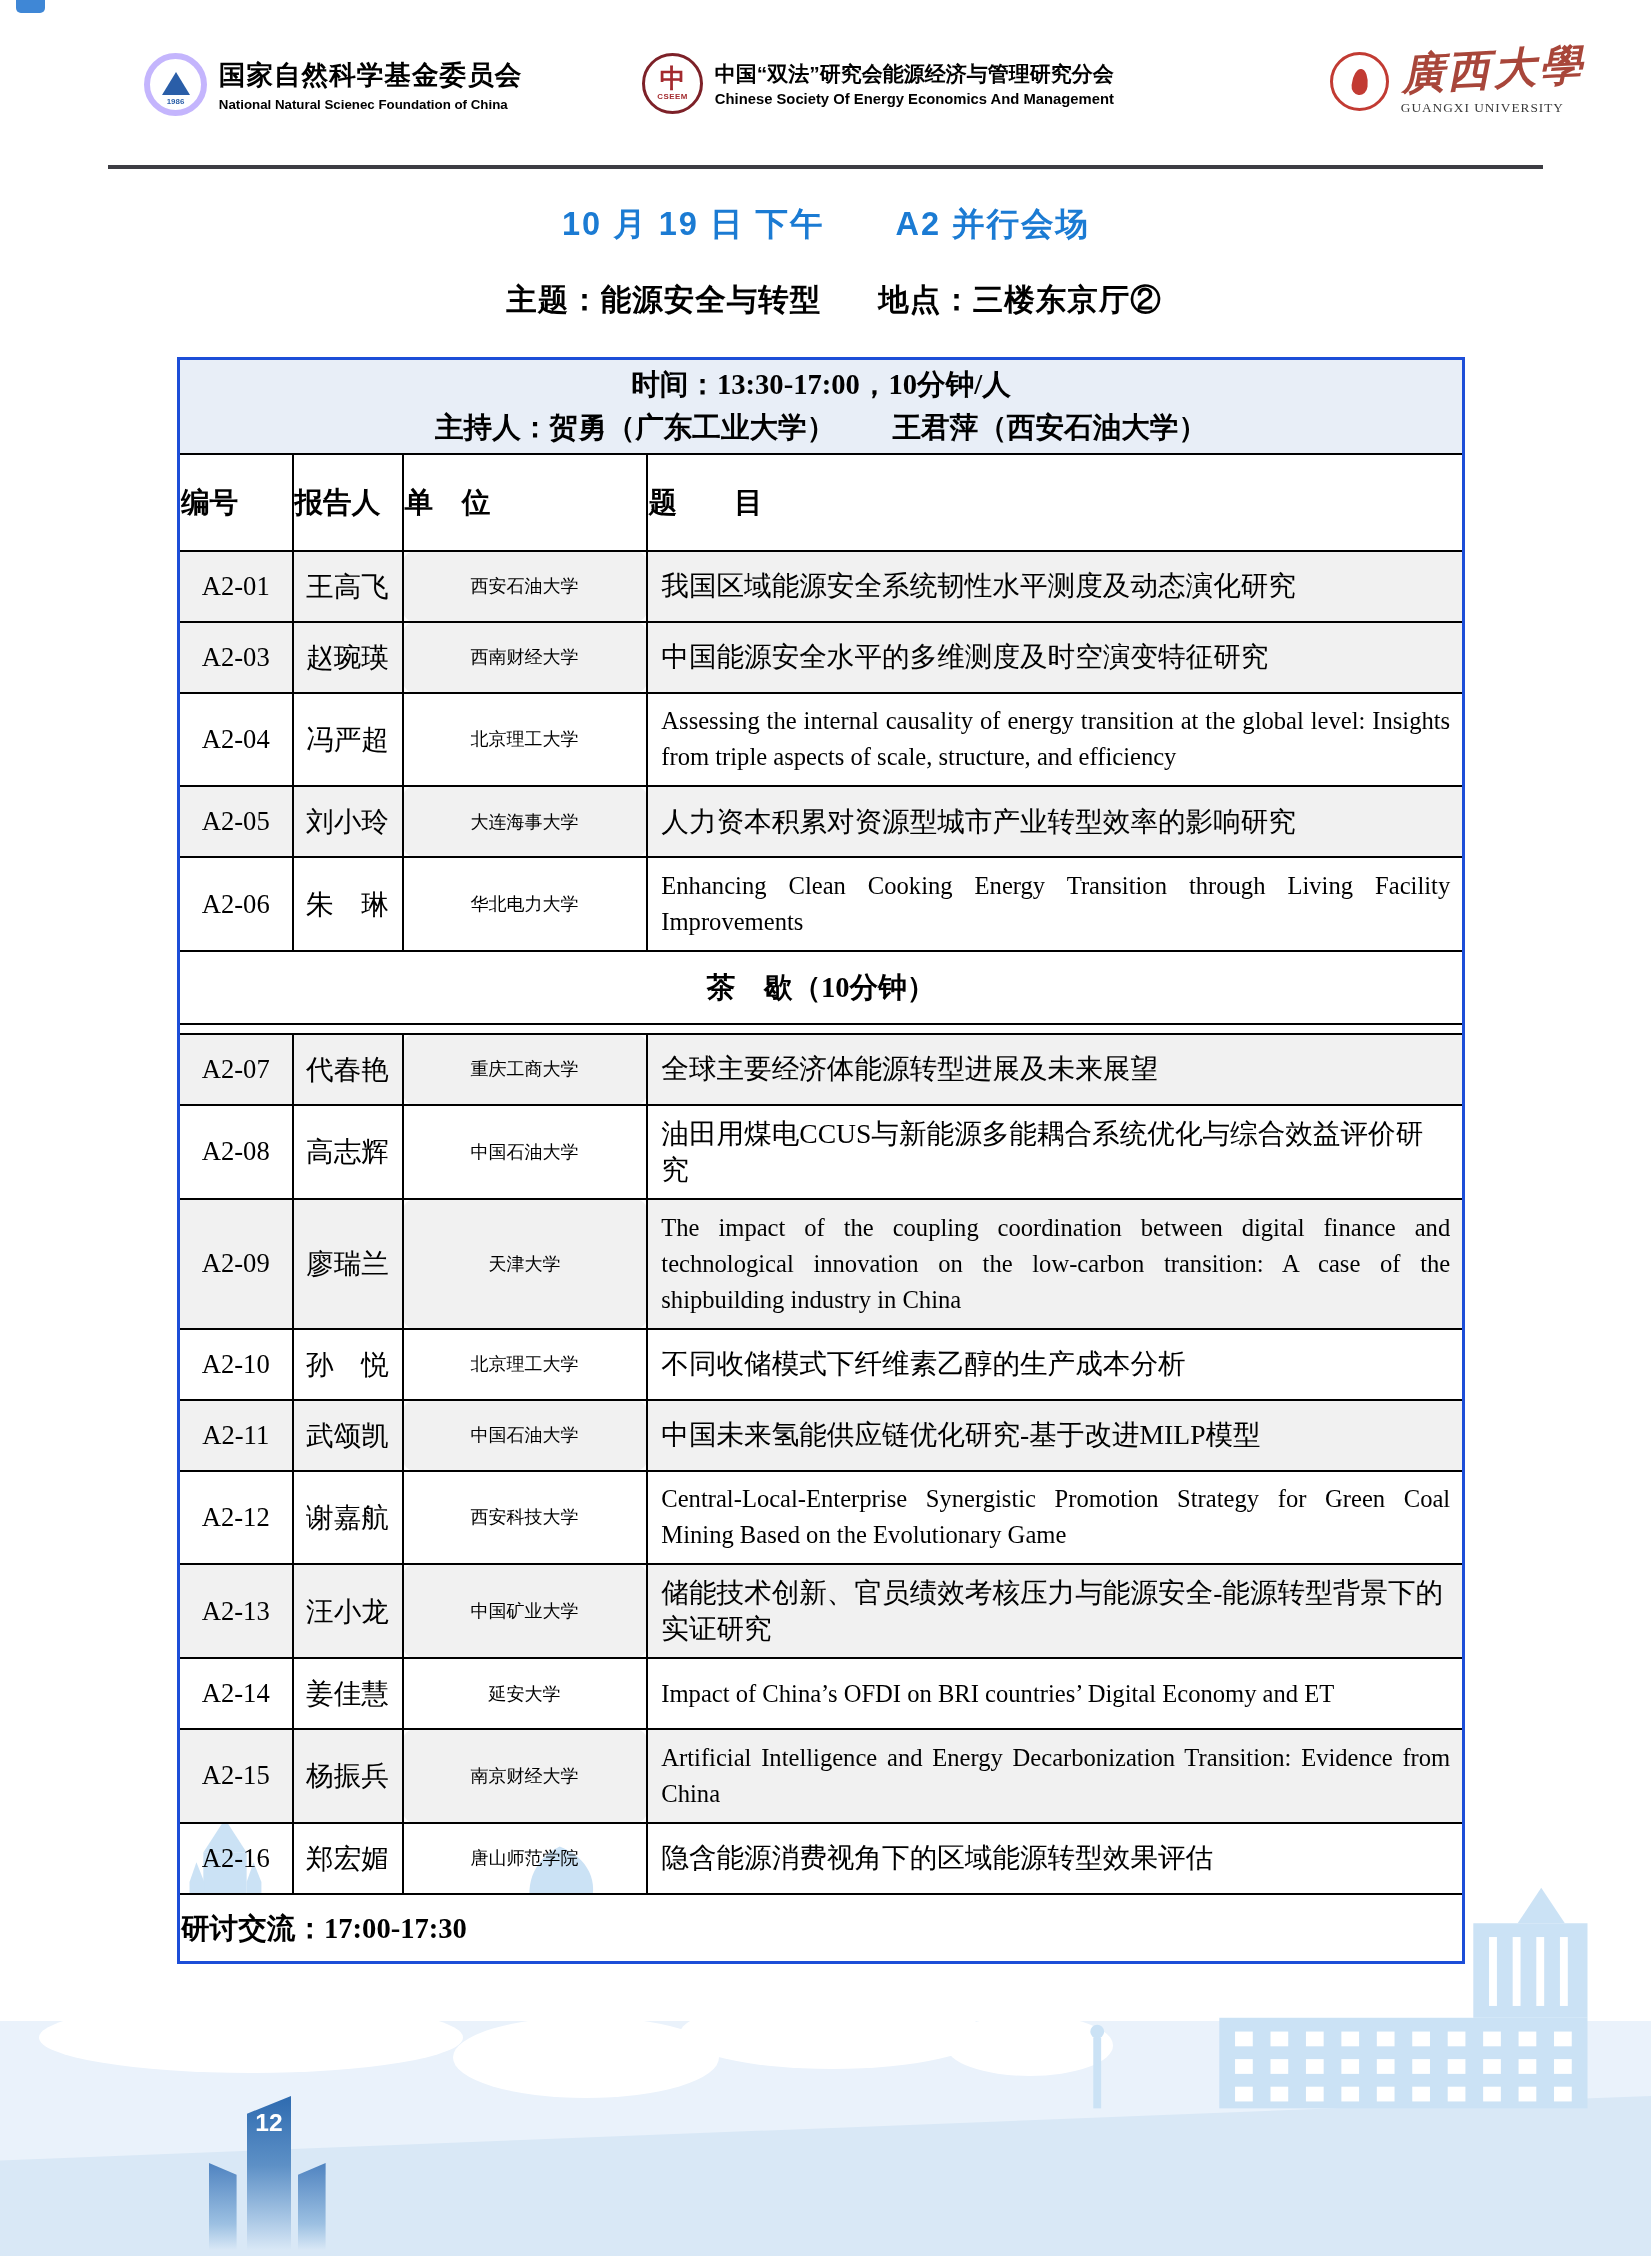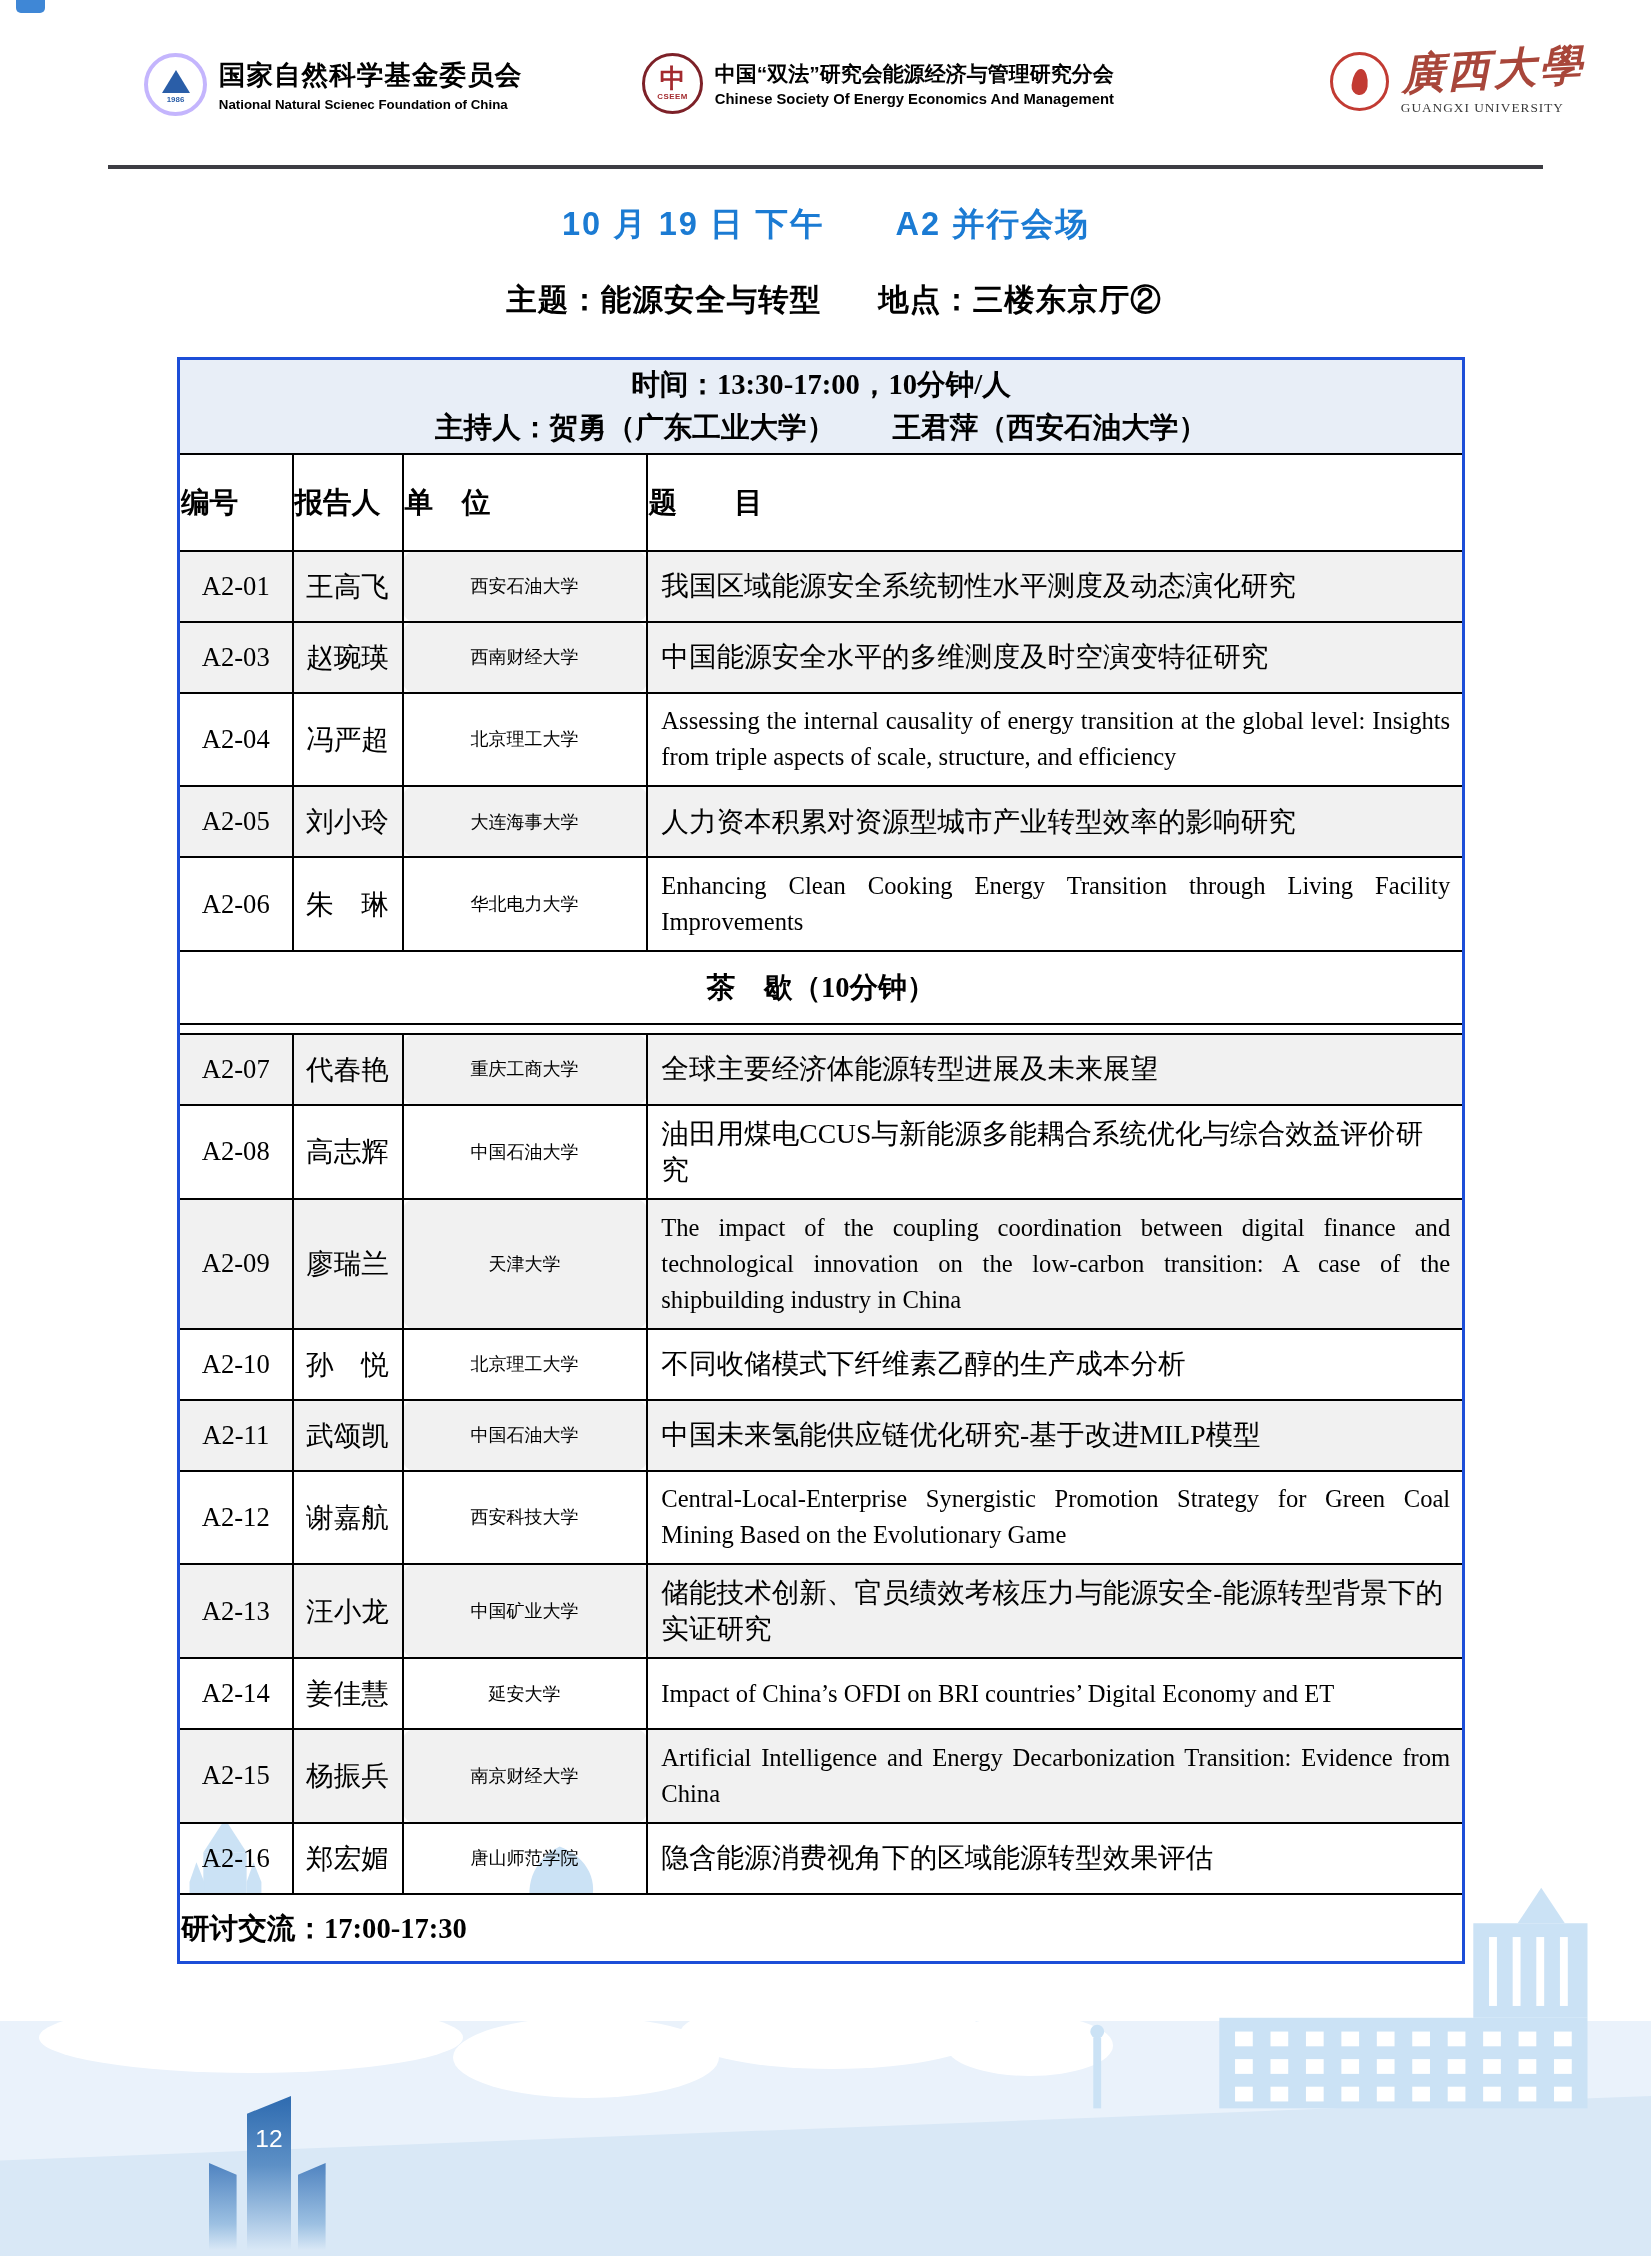--- a/index.html
+++ b/index.html
@@ -7,21 +7,21 @@
         font-family:"Liberation Sans",sans-serif;color:#000;margin:0 auto;}
 
   
   .corner-mark{position:absolute;left:15.8px;top:0;width:29.6px;height:12.8px;background:#3f87d6;
                border-radius:0 0 4.9px 4.9px;}
   .logo-group{position:absolute;display:flex;align-items:center;gap:11.8px;}
   .lg1{left:144px;top:53px;}
   .lg2{left:642px;top:53px;}
   .lg3{left:1330px;top:47px;}
   .logo-text{display:flex;flex-direction:column;justify-content:center;}
-  .nsfc-icon{width:63px;height:63px;border-radius:50%;border:4px solid #c4b5fd;box-sizing:border-box;
+  .nsfc-icon{width:63px;height:63px;border-radius:50%;border:6px solid #c4b5fd;box-sizing:border-box;
              display:flex;flex-direction:column;align-items:center;background:#fff;}
   .nsfc-tri{width:0;height:0;border-left:14.8px solid transparent;border-right:14.8px solid transparent;
             border-bottom:23.6px solid #2a5ea8;margin-top:12.8px;}
   .nsfc-year{font-size:7.9px;color:#2a5ea8;margin-top:2px;font-weight:bold;}
   .nsfc-cn{font-size:26.6px;font-weight:bold;letter-spacing:1px;}
   .nsfc-en{font-size:13.3px;font-weight:bold;margin-top:3.9px;}
   .cseem-icon{width:61px;height:61px;border-radius:50%;border:3px solid #7d2128;box-sizing:border-box;
               display:flex;flex-direction:column;align-items:center;justify-content:center;background:#fff;}
   .cseem-glyph{font-size:25.6px;font-weight:bold;color:#a32a2e;line-height:25.6px;}
   .cseem-label{font-size:7.9px;font-weight:bold;color:#a32a2e;letter-spacing:0.5px;}
@@ -76,21 +76,21 @@
   .bar{position:absolute;z-index:2;}
   .bar-main{left:247px;top:2096px;width:44px;height:154px;text-align:center;
             background:linear-gradient(180deg,#2e6bb0 0%,#5d90c6 45%,#a9c7e5 80%,rgba(169,199,229,0) 100%);
             clip-path:polygon(0 17.7px,100% 0,100% 100%,0 100%);}
   .bar-left{left:209px;top:2163px;width:27.6px;height:87px;
             background:linear-gradient(180deg,#4f83c0 0%,#9cc0e2 70%,rgba(156,192,226,0) 100%);
             clip-path:polygon(0 0,100% 11.8px,100% 100%,0 100%);}
   .bar-right{left:298px;top:2163px;width:27.6px;height:87px;
              background:linear-gradient(180deg,#4f83c0 0%,#9cc0e2 70%,rgba(156,192,226,0) 100%);
              clip-path:polygon(0 11.8px,100% 0,100% 100%,0 100%);}
-  .page-num{display:inline-block;margin-top:29px;color:#fff;font-size:24.6px;font-weight:normal;
+  .page-num{display:inline-block;margin-top:13px;color:#fff;font-size:24.6px;font-weight:bold;
             font-family:"Liberation Sans",sans-serif;}
 </style>
 </head>
 <body>
 
 <div class="page">
 
   <div class="corner-mark"></div>
 
   <div class="band-light"></div>

